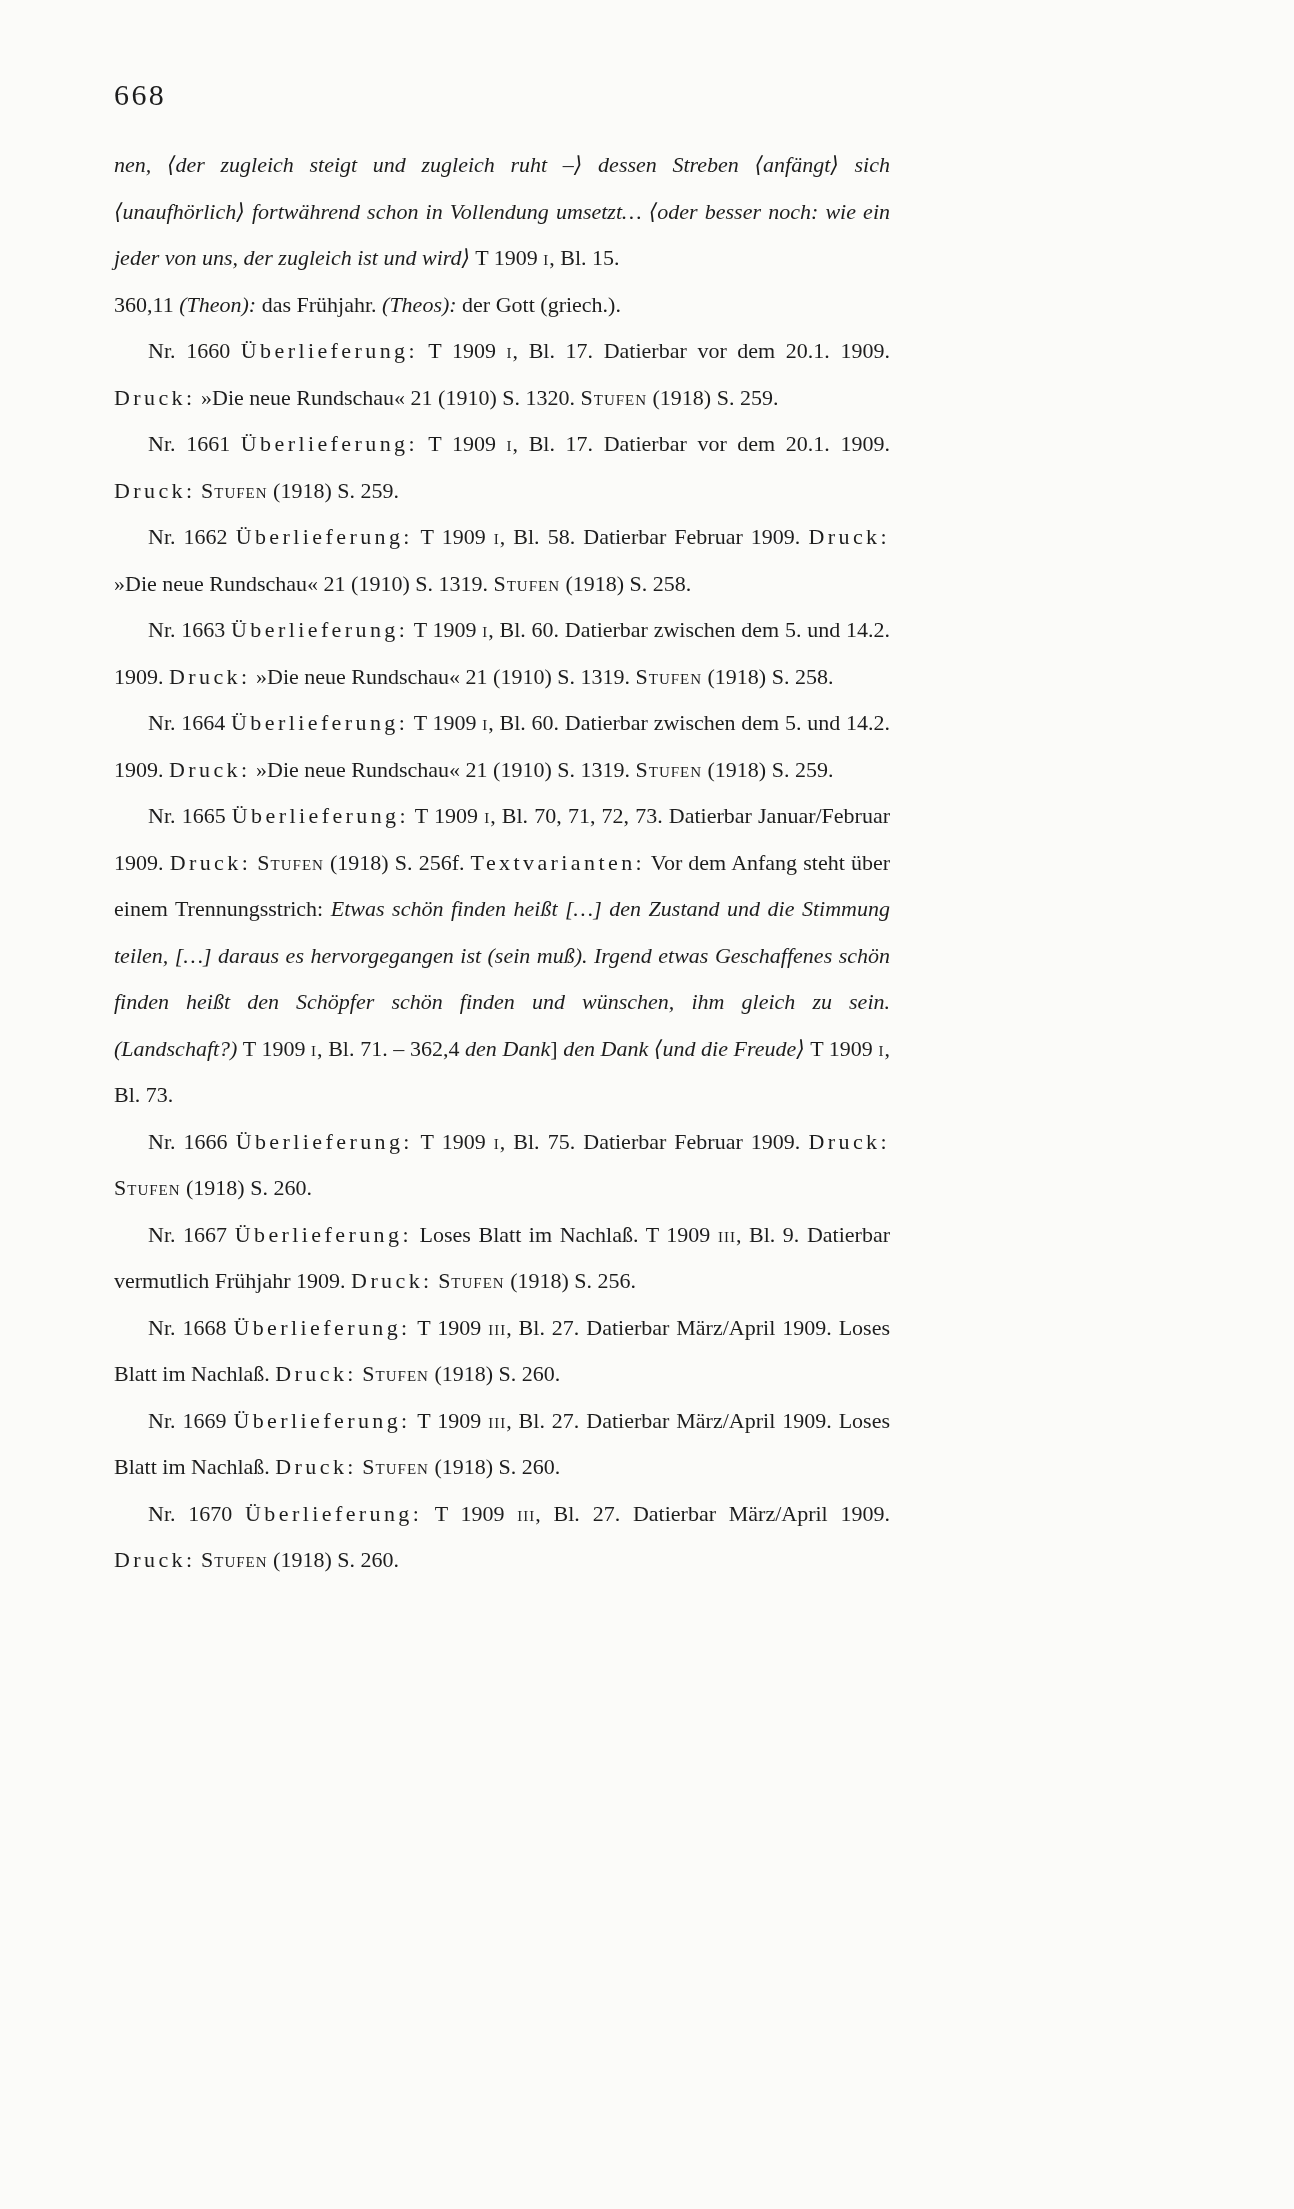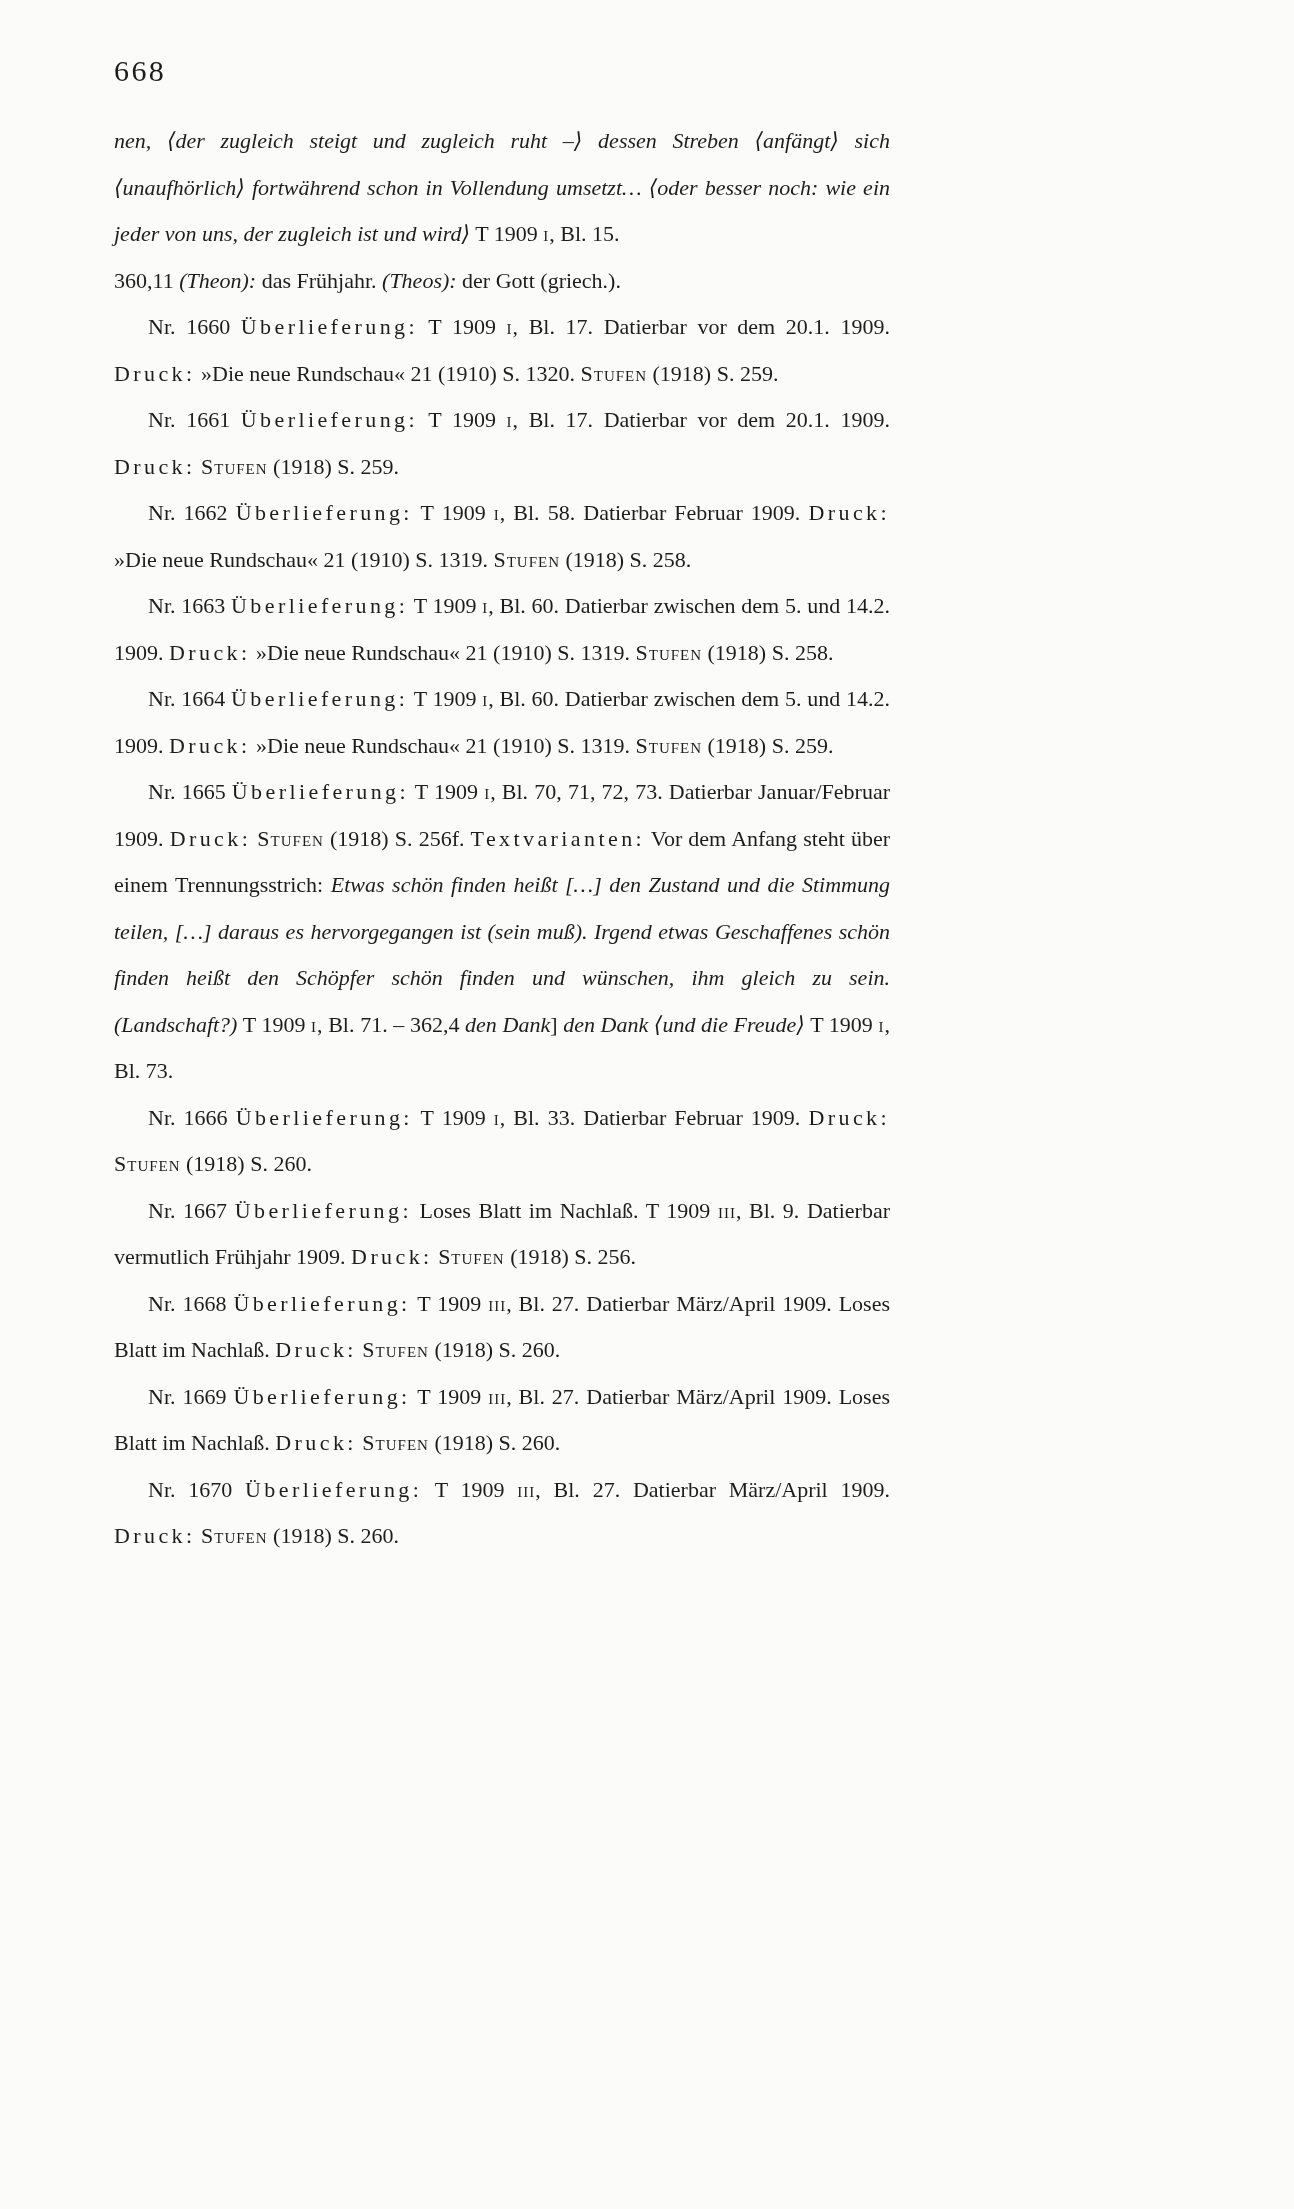--- a/index.html
+++ b/index.html
@@ -8,21 +8,21 @@
     height: 2209px;
     background: #fbfbf9;
     color: #1d1d1d;
     font-family: "Liberation Serif", "DejaVu Serif", serif;
     position: relative;
     overflow: hidden;
   }
   .inner { padding: 54px 404px 0 114px; }
 
   .hdr { display: flex; align-items: baseline; font-size: 30px; }
-  .pagenum { letter-spacing: 0.08em; }
+  .pagenum { letter-spacing: 0.08em; margin-top: 24px; }
   .runhead { margin-left: 46px; font-style: italic; letter-spacing: 0.13em; }
   .runhead .range { font-style: normal; margin-left: 10px; letter-spacing: 0.05em; }
 
   main {
     margin-top: 30px;
     font-size: 22px;
     line-height: 46.5px;
     text-align: justify;
     text-justify: inter-word;
   }
@@ -47,21 +47,21 @@
 
     <main>
         <p class="para"><span class="run-i">nen, ⟨der zugleich steigt und zugleich ruht –⟩ dessen Streben ⟨anfängt⟩ sich ⟨unaufhörlich⟩ fortwährend schon in Vollendung umsetzt… ⟨oder besser noch: wie ein jeder von uns, der zugleich ist und wird⟩</span><span class="run"> T 1909 </span><span class="run-sc">i</span><span class="run">, Bl. 15.</span></p>
         <p class="para"><span class="run-b">360,</span><span class="run">11 </span><span class="run-i">(Theon):</span><span class="run"> das Frühjahr. </span><span class="run-i">(Theos):</span><span class="run"> der Gott (griech.).</span></p>
         <p class="para indent"><span class="run">Nr. 1660  </span><span class="run-sp">Überlieferung:</span><span class="run"> T 1909 </span><span class="run-sc">i</span><span class="run">, Bl. 17. Datierbar vor dem 20.1. 1909. </span><span class="run-sp">Druck:</span><span class="run"> »Die neue Rundschau« 21 (1910) S. 1320. </span><span class="run-sc">Stufen</span><span class="run"> (1918) S. 259.</span></p>
         <p class="para indent"><span class="run">Nr. 1661  </span><span class="run-sp">Überlieferung:</span><span class="run"> T 1909 </span><span class="run-sc">i</span><span class="run">, Bl. 17. Datierbar vor dem 20.1. 1909. </span><span class="run-sp">Druck:</span><span class="run"> </span><span class="run-sc">Stufen</span><span class="run"> (1918) S. 259.</span></p>
         <p class="para indent"><span class="run">Nr. 1662  </span><span class="run-sp">Überlieferung:</span><span class="run"> T 1909 </span><span class="run-sc">i</span><span class="run">, Bl. 58. Datierbar Februar 1909. </span><span class="run-sp">Druck:</span><span class="run"> »Die neue Rundschau« 21 (1910) S. 1319. </span><span class="run-sc">Stufen</span><span class="run"> (1918) S. 258.</span></p>
         <p class="para indent"><span class="run">Nr. 1663  </span><span class="run-sp">Überlieferung:</span><span class="run"> T 1909 </span><span class="run-sc">i</span><span class="run">, Bl. 60. Datierbar zwischen dem 5. und 14.2. 1909. </span><span class="run-sp">Druck:</span><span class="run"> »Die neue Rundschau« 21 (1910) S. 1319. </span><span class="run-sc">Stufen</span><span class="run"> (1918) S. 258.</span></p>
         <p class="para indent"><span class="run">Nr. 1664  </span><span class="run-sp">Überlieferung:</span><span class="run"> T 1909 </span><span class="run-sc">i</span><span class="run">, Bl. 60. Datierbar zwischen dem 5. und 14.2. 1909. </span><span class="run-sp">Druck:</span><span class="run"> »Die neue Rundschau« 21 (1910) S. 1319. </span><span class="run-sc">Stufen</span><span class="run"> (1918) S. 259.</span></p>
         <p class="para indent"><span class="run">Nr. 1665  </span><span class="run-sp">Überlieferung:</span><span class="run"> T 1909 </span><span class="run-sc">i</span><span class="run">, Bl. 70, 71, 72, 73. Datierbar Januar/Februar 1909. </span><span class="run-sp">Druck:</span><span class="run"> </span><span class="run-sc">Stufen</span><span class="run"> (1918) S. 256f. </span><span class="run-sp">Textvarianten:</span><span class="run"> Vor dem Anfang steht über einem Trennungsstrich: </span><span class="run-i">Etwas schön finden heißt […] den Zustand und die Stimmung teilen, […] daraus es hervorgegangen ist (sein muß). Irgend etwas Geschaffenes schön finden heißt den Schöpfer schön finden und wünschen, ihm gleich zu sein. (Landschaft?)</span><span class="run"> T 1909 </span><span class="run-sc">i</span><span class="run">, Bl. 71. – </span><span class="run-b">362,</span><span class="run">4 </span><span class="run-i">den Dank</span><span class="run">] </span><span class="run-i">den Dank ⟨und die Freude⟩</span><span class="run"> T 1909 </span><span class="run-sc">i</span><span class="run">, Bl. 73.</span></p>
-        <p class="para indent"><span class="run">Nr. 1666  </span><span class="run-sp">Überlieferung:</span><span class="run"> T 1909 </span><span class="run-sc">i</span><span class="run">, Bl. 33. Datierbar Februar 1909. </span><span class="run-sp">Druck:</span><span class="run"> </span><span class="run-sc">Stufen</span><span class="run"> (1918) S. 260.</span></p>
+        <p class="para indent"><span class="run">Nr. 1666  </span><span class="run-sp">Überlieferung:</span><span class="run"> T 1909 </span><span class="run-sc">i</span><span class="run">, Bl. 75. Datierbar Februar 1909. </span><span class="run-sp">Druck:</span><span class="run"> </span><span class="run-sc">Stufen</span><span class="run"> (1918) S. 260.</span></p>
         <p class="para indent"><span class="run">Nr. 1667  </span><span class="run-sp">Überlieferung:</span><span class="run"> Loses Blatt im Nachlaß. T 1909 </span><span class="run-sc">iii</span><span class="run">, Bl. 9. Datierbar vermutlich Frühjahr 1909. </span><span class="run-sp">Druck:</span><span class="run"> </span><span class="run-sc">Stufen</span><span class="run"> (1918) S. 256.</span></p>
         <p class="para indent"><span class="run">Nr. 1668  </span><span class="run-sp">Überlieferung:</span><span class="run"> T 1909 </span><span class="run-sc">iii</span><span class="run">, Bl. 27. Datierbar März/April 1909. Loses Blatt im Nachlaß. </span><span class="run-sp">Druck:</span><span class="run"> </span><span class="run-sc">Stufen</span><span class="run"> (1918) S. 260.</span></p>
         <p class="para indent"><span class="run">Nr. 1669  </span><span class="run-sp">Überlieferung:</span><span class="run"> T 1909 </span><span class="run-sc">iii</span><span class="run">, Bl. 27. Datierbar März/April 1909. Loses Blatt im Nachlaß. </span><span class="run-sp">Druck:</span><span class="run"> </span><span class="run-sc">Stufen</span><span class="run"> (1918) S. 260.</span></p>
         <p class="para indent"><span class="run">Nr. 1670  </span><span class="run-sp">Überlieferung:</span><span class="run"> T 1909 </span><span class="run-sc">iii</span><span class="run">, Bl. 27. Datierbar März/April 1909. </span><span class="run-sp">Druck:</span><span class="run"> </span><span class="run-sc">Stufen</span><span class="run"> (1918) S. 260.</span></p>
       </main>
 
   </div>
 </div>
 
 </body></html>

